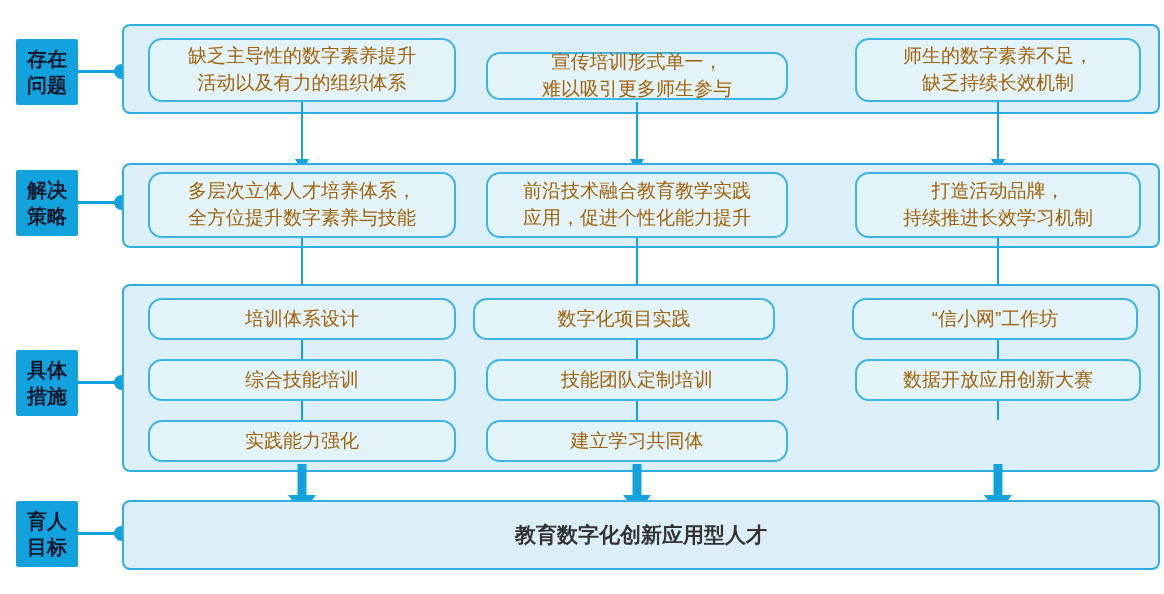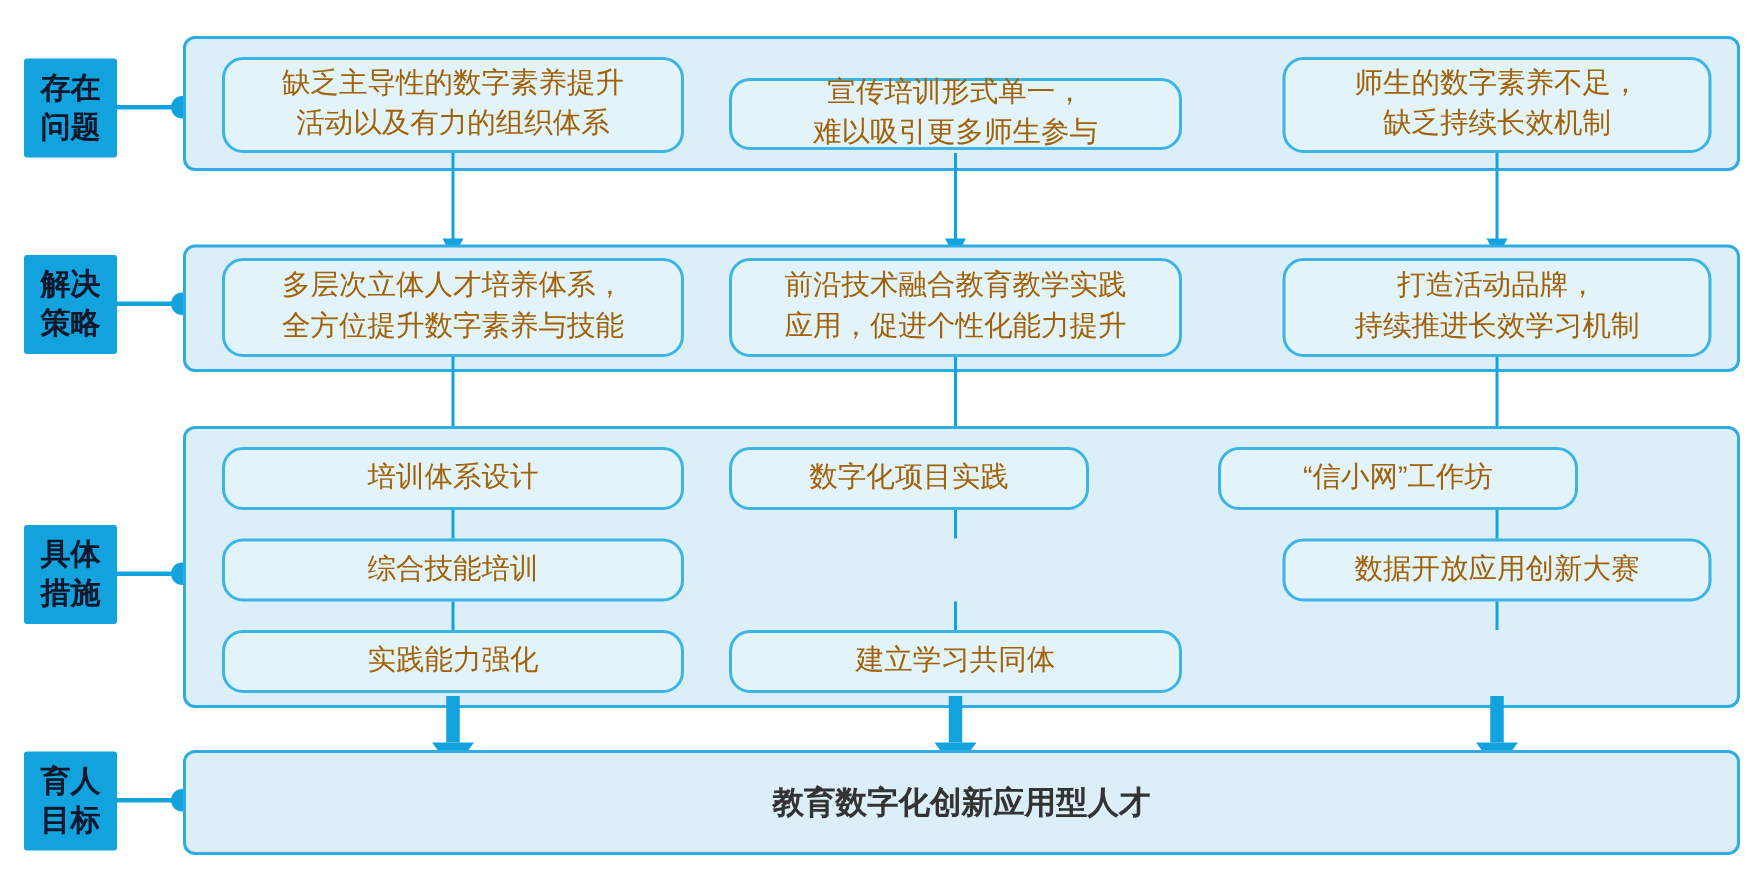--- a/index.html
+++ b/index.html
@@ -203,24 +203,25 @@
       <div class="stem" style="height:50px"></div>
       <div class="head"></div>
     </div>
 
   <div class="container" style="top:284px;height:188px"></div>
 
   <div class="box" style="left:148px;top:298px;width:308px;height:42px">培训体系设计</div>
   <div class="box" style="left:148px;top:359px;width:308px;height:42px">综合技能培训</div>
   <div class="box" style="left:148px;top:420px;width:308px;height:42px">实践能力强化</div>
 
-  <div class="box" style="left:486px;top:298px;width:240px;height:42px">数字化项目实践</div>
+  <div class="box" style="left:473px;top:298px;width:302px;height:42px">数字化项目实践</div>
+  <div class="box" style="left:486px;top:359px;width:302px;height:42px">技能团队定制培训</div>
   <div class="box" style="left:486px;top:420px;width:302px;height:42px">建立学习共同体</div>
 
-  <div class="box" style="left:812px;top:298px;width:240px;height:42px">“信小网”工作坊</div>
+  <div class="box" style="left:852px;top:298px;width:286px;height:42px">“信小网”工作坊</div>
   <div class="box" style="left:855px;top:359px;width:286px;height:42px">数据开放应用创新大赛</div>
 
   <div class="v-line" style="left:301px;top:340px;height:19px"></div>
   <div class="v-line" style="left:301px;top:401px;height:19px"></div>
   <div class="v-line" style="left:636px;top:340px;height:19px"></div>
   <div class="v-line" style="left:636px;top:401px;height:19px"></div>
   <div class="v-line" style="left:997px;top:340px;height:19px"></div>
   <div class="v-line" style="left:997px;top:401px;height:19px"></div>
 
   <div class="arrow-bold" style="left:288px;top:464px;height:50px">

